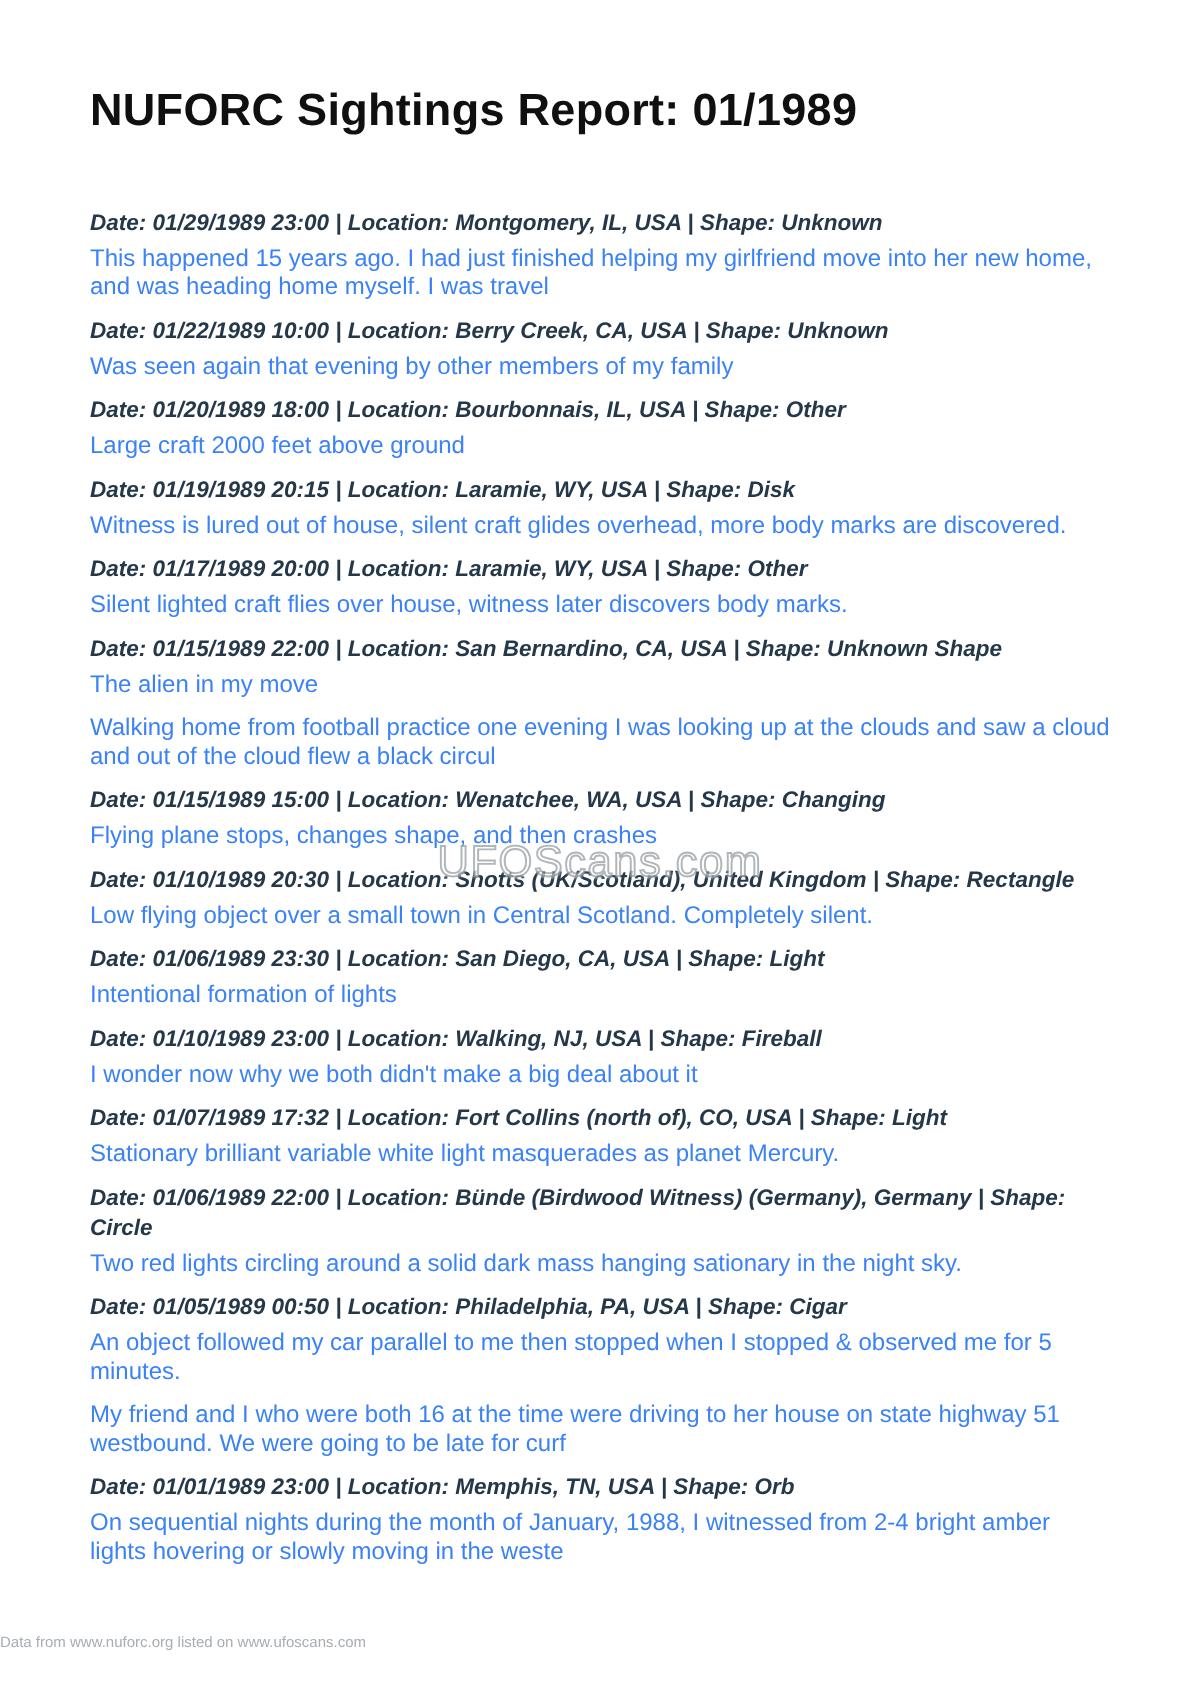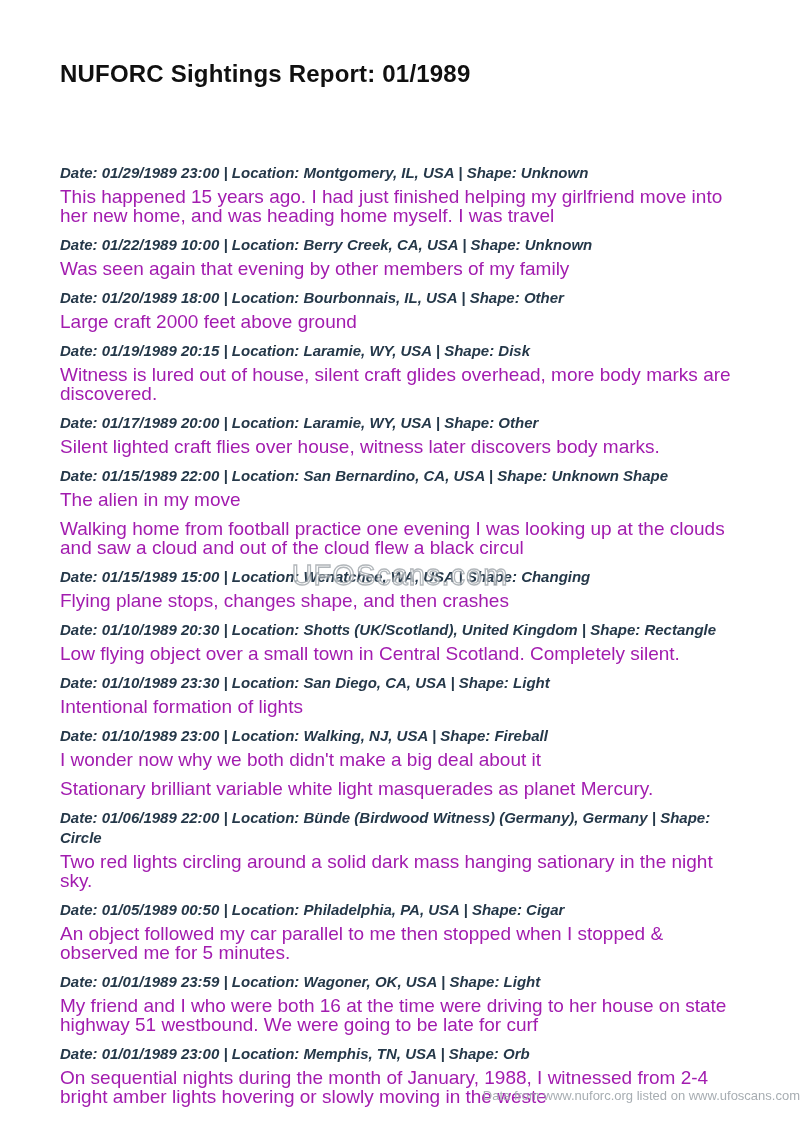--- a/index.html
+++ b/index.html
@@ -16,47 +16,47 @@
   }
   .page {
     position: relative;
     width: 800px;
     height: 1132px;
     background: #ffffff;
   }
   .title {
     margin: 0;
     padding: 57px 60px 0 60px;
-    font-size: 24px;
+    font-size: 30px;
     line-height: 34px;
     font-weight: 700;
     color: #101010;
     letter-spacing: 0.2px;
   }
   .list {
-    margin-top: 72px;
+    margin-top: 48px;
     padding: 0 60px;
   }
   .entry {
     margin-bottom: 10px;
   }
   .heading {
     margin: 0 0 4px 0;
     font-size: 15px;
     line-height: 20px;
     font-weight: 700;
     font-style: italic;
     color: #253849;
     white-space: pre-wrap;
   }
   .desc {
     margin: 0;
-    font-size: 19px;
+    font-size: 16px;
     line-height: 19px;
-    color: #a21caf;
+    color: #3b82f6;
   }
   .watermark {
     position: absolute;
     top: 560px;
     left: 50%;
     transform: translateX(-50%);
     font-size: 29px;
     line-height: 30px;
     font-weight: 400;
     letter-spacing: 1px;
@@ -65,22 +65,22 @@
     -webkit-text-stroke: 1.3px rgba(125, 133, 140, 0.6);
     text-shadow: 0 1px 2px rgba(255, 255, 255, 0.65);
     pointer-events: none;
     z-index: 5;
   }
   .footer {
     position: absolute;
     top: 1088px;
     left: 0;
     right: 0;
-    text-align: right;
-    font-size: 13px;
+    text-align: left;
+    font-size: 10px;
     line-height: 16px;
     color: #a7adb2;
   }
 </style>
 </head>
 <body>
 
 <div class="page">
   <h1 class="title">NUFORC Sightings Report: 01/1989</h1>
 
@@ -123,45 +123,45 @@
     <h2 class="heading"><span>Date: </span><span>01/15/1989 15:00</span><span> | </span><span>Location: </span><span>Wenatchee, WA, USA</span><span> | </span><span>Shape: </span><span>Changing</span></h2>
     <p class="desc">Flying plane stops, changes shape, and then crashes</p>
   </div>
 
   <div class="entry">
     <h2 class="heading"><span>Date: </span><span>01/10/1989 20:30</span><span> | </span><span>Location: </span><span>Shotts (UK/Scotland), United Kingdom</span><span> | </span><span>Shape: </span><span>Rectangle</span></h2>
     <p class="desc">Low flying object over a small town in Central Scotland. Completely silent.</p>
   </div>
 
   <div class="entry">
-    <h2 class="heading"><span>Date: </span><span>01/10/1989 23:30</span><span> | </span><span>Location: </span><span>San Diego, CA, USA</span><span> | </span><span>Shape: </span><span>Light</span></h2>
+    <h2 class="heading"><span>Date: </span><span>01/06/1989 23:30</span><span> | </span><span>Location: </span><span>San Diego, CA, USA</span><span> | </span><span>Shape: </span><span>Light</span></h2>
     <p class="desc">Intentional formation of lights</p>
   </div>
 
   <div class="entry">
     <h2 class="heading"><span>Date: </span><span>01/10/1989 23:00</span><span> | </span><span>Location: </span><span>Walking, NJ, USA</span><span> | </span><span>Shape: </span><span>Fireball</span></h2>
     <p class="desc">I wonder now why we both didn't make a big deal about it</p>
   </div>
 
   <div class="entry">
+    <h2 class="heading"><span>Date: </span><span>01/07/1989 17:32</span><span> | </span><span>Location: </span><span>Fort Collins (north of), CO, USA</span><span> | </span><span>Shape: </span><span>Light</span></h2>
     <p class="desc">Stationary brilliant variable white light masquerades as planet Mercury.</p>
   </div>
 
   <div class="entry">
     <h2 class="heading"><span>Date: </span><span>01/06/1989 22:00</span><span> | </span><span>Location: </span><span>Bünde (Birdwood Witness) (Germany), Germany</span><span> | </span><span>Shape: </span><span>Circle</span></h2>
     <p class="desc">Two red lights circling around a solid dark mass hanging sationary in the night sky.</p>
   </div>
 
   <div class="entry">
     <h2 class="heading"><span>Date: </span><span>01/05/1989 00:50</span><span> | </span><span>Location: </span><span>Philadelphia, PA, USA</span><span> | </span><span>Shape: </span><span>Cigar</span></h2>
     <p class="desc">An object followed my car parallel to me then stopped when I stopped &amp; observed me for 5 minutes.</p>
   </div>
 
   <div class="entry">
-    <h2 class="heading"><span>Date: </span><span>01/01/1989 23:59</span><span> | </span><span>Location: </span><span>Wagoner, OK, USA</span><span> | </span><span>Shape: </span><span>Light</span></h2>
     <p class="desc">My friend and I who were both 16 at the time were driving to her house on state highway 51 westbound. We were going to be late for curf</p>
   </div>
 
   <div class="entry">
     <h2 class="heading"><span>Date: </span><span>01/01/1989 23:00</span><span> | </span><span>Location: </span><span>Memphis, TN, USA</span><span> | </span><span>Shape: </span><span>Orb</span></h2>
     <p class="desc">On sequential nights during the month of January, 1988, I witnessed from 2-4 bright amber lights hovering or slowly moving in the weste</p>
   </div>
 </div>
 
   <div class="watermark">UFOScans.com</div>

